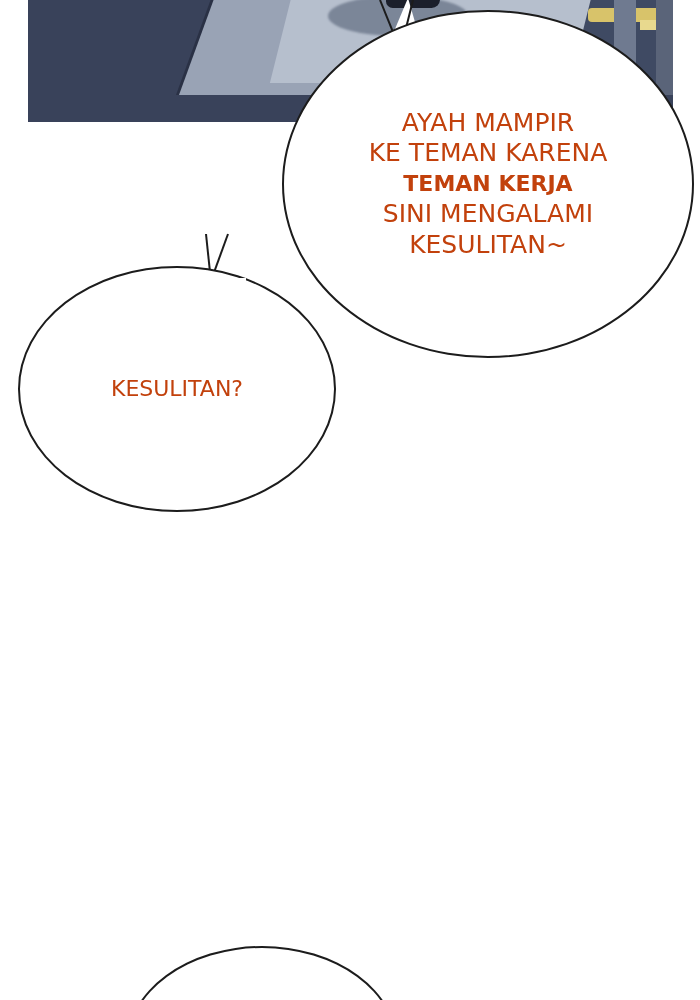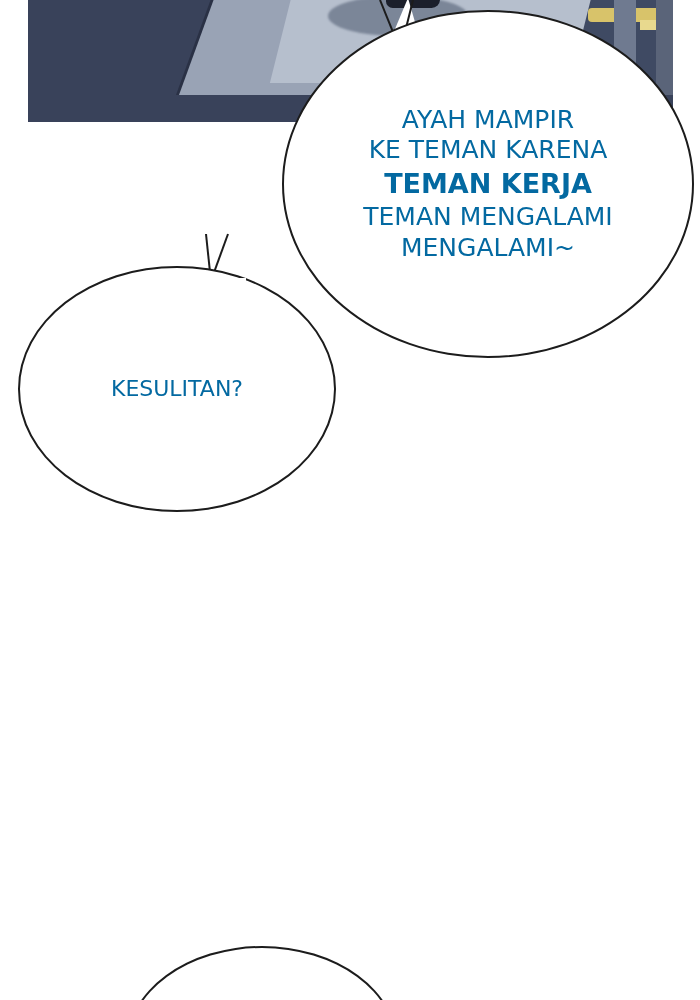--- a/index.html
+++ b/index.html
@@ -129,38 +129,38 @@
     background: #ffffff;
     border: 2px solid #1c1c1c;
     border-radius: 50%;
     box-sizing: border-box;
     display: flex;
     align-items: center;
     justify-content: center;
     text-align: center;
   }
   .bubble-text {
-    color: #0369a1;
+    color: #c2410c;
     line-height: 1.22;
     padding: 0 12px;
   }
 
   
   #bubble-main {
     left: 282px;
     top: 10px;
     width: 412px;
     height: 348px;
   }
   #bubble-main .bubble-text {
     font-size: 25px;
   }
   #bubble-main .strong {
     font-weight: bold;
-    font-size: 27px;
+    font-size: 22px;
     display: block;
     margin: 2px 0;
   }
   #bubble-main .line { display: block; }
 
   
   .tail-main {
     position: absolute;
     left: 404px;
     top: -2px;
@@ -300,22 +300,22 @@
     <div class="t-fill"></div>
     <div class="t-stroke-a"></div>
     <div class="t-stroke-b"></div>
   </div>
 
   <div class="bubble" id="bubble-main">
     <div class="bubble-text">
       <span class="line">AYAH MAMPIR</span>
       <span class="line">KE TEMAN KARENA</span>
       <span class="strong">TEMAN KERJA</span>
-      <span class="line">TEMAN MENGALAMI</span>
-      <span class="line">MENGALAMI~</span>
+      <span class="line">SINI MENGALAMI</span>
+      <span class="line">KESULITAN~</span>
     </div>
   </div>
   <div class="tail-cover-main"></div>
 
   <div class="tail-second">
     <div class="t-fill"></div>
     <div class="t-stroke-a"></div>
     <div class="t-stroke-b"></div>
   </div>
 

